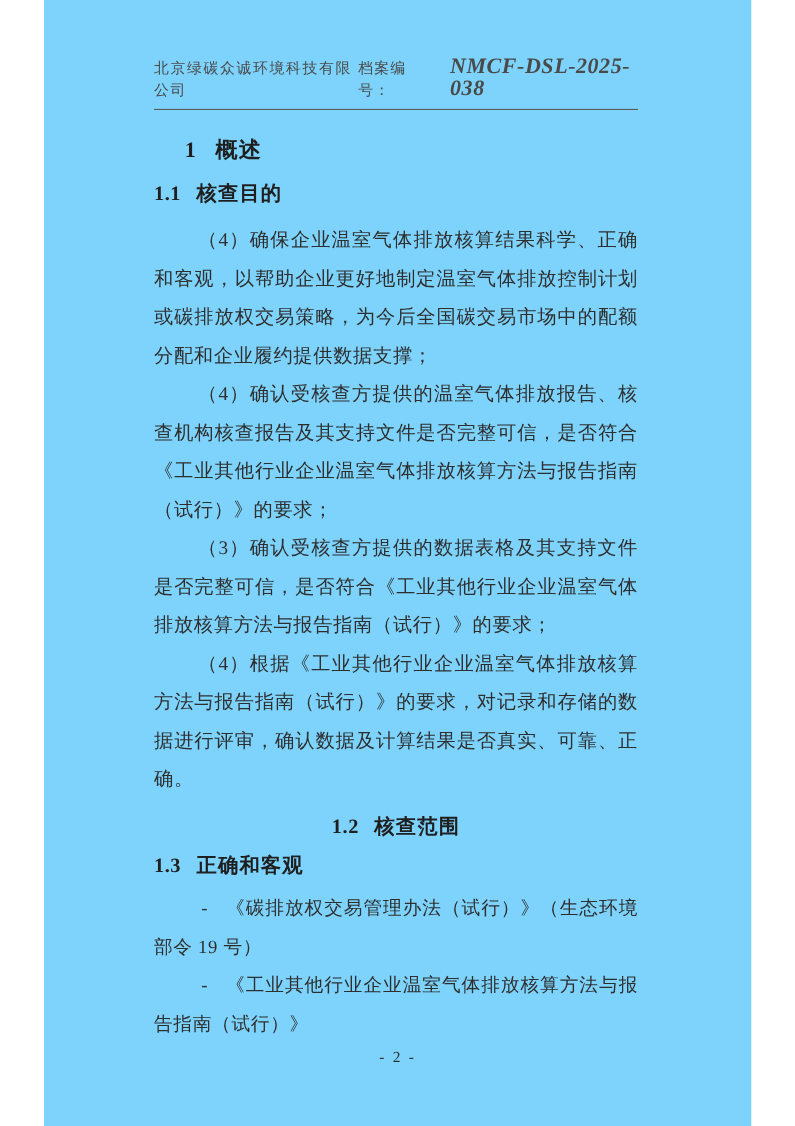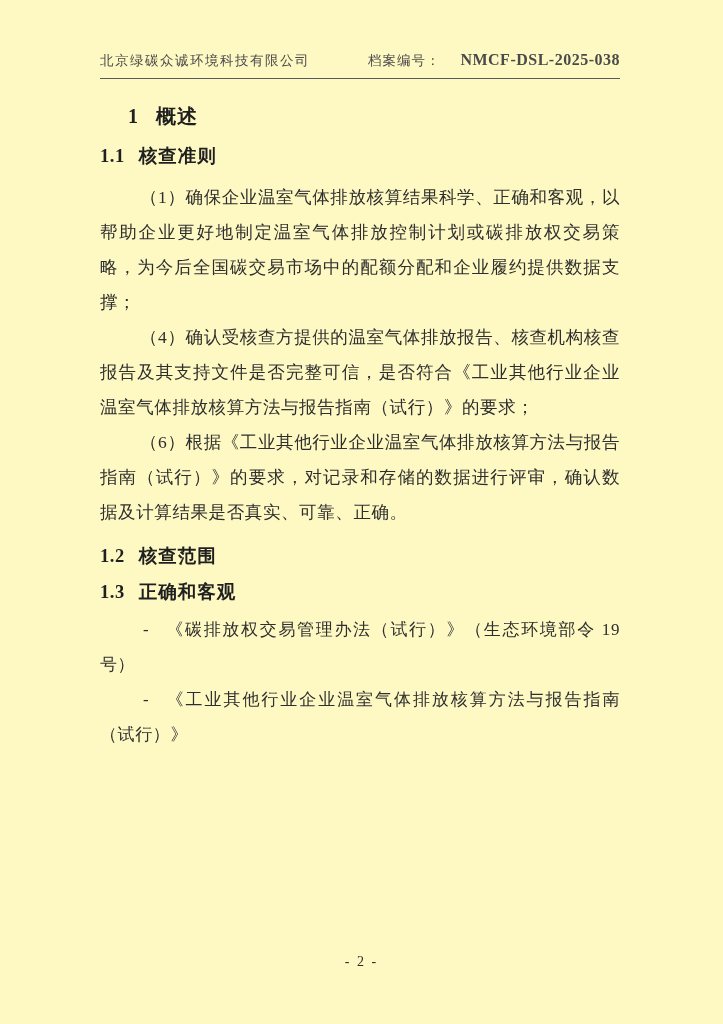--- a/index.html
+++ b/index.html
@@ -2,24 +2,24 @@
 <html lang="zh"><head>
 <meta charset="utf-8">
 <style>
   html, body {
     margin: 0;
     padding: 0;
     background: #ffffff;
   }
   .page {
     position: relative;
-    width: 723px;
+    width: 643px;
     height: 1024px;
     margin: 0 auto;
-    background: #fef9c3;
+    background: #7dd3fc;
     box-sizing: border-box;
     padding: 0 103px 0 100px;
     overflow: hidden;
     font-family: "Liberation Serif", "DejaVu Serif", serif;
     color: #2e2e2e;
   }
   
   .doc-header {
     padding-top: 50px;
   }
@@ -39,22 +39,23 @@
   .archive {
     display: flex;
     align-items: baseline;
   }
   .archive-label {
     letter-spacing: 1px;
     margin-right: 20px;
   }
   .archive-number {
     font-weight: 600;
-    font-size: 16px;
+    font-size: 20px;
     letter-spacing: 0.5px;
+    font-style: italic;
   }
   
   .h1 {
     margin-top: 25px;
     font-size: 20px;
     line-height: 24px;
     font-weight: bold;
     color: #1f1f1f;
     letter-spacing: 1px;
     margin-left: 28px;
@@ -62,21 +63,21 @@
   .h1 .h-num { margin-right: 18px; letter-spacing: 0; }
   .h2 {
     font-size: 18.5px;
     line-height: 24px;
     font-weight: bold;
     color: #1f1f1f;
     letter-spacing: 1px;
   }
   .h2 .h-num { margin-right: 14px; letter-spacing: 0.5px; }
   .h2-11 { margin-top: 16px; }
-  .h2-12 { margin-top: 14px; }
+  .h2-12 { margin-top: 14px; text-align: center; }
   .h2-13 { margin-top: 12px; }
   
   .para-group { margin-top: 12px; }
   .para {
     margin: 0;
     font-size: 17.5px;
     line-height: 35px;
     text-align: justify;
     text-justify: inter-ideograph;
     letter-spacing: 0.6px;
@@ -123,27 +124,28 @@
         <span class="archive-number">NMCF-DSL-2025-038</span>
       </span>
     </div>
   </div>
 
   <div class="h1">
     <span class="h-num">1</span><span>概述</span>
   </div>
 
   <div class="h2 h2-11">
-    <span class="h-num">1.1</span><span>核查准则</span>
+    <span class="h-num">1.1</span><span>核查目的</span>
   </div>
 
   <div class="para-group">
-    <p class="para">（1）确保企业温室气体排放核算结果科学、正确和客观，以帮助企业更好地制定温室气体排放控制计划或碳排放权交易策略，为今后全国碳交易市场中的配额分配和企业履约提供数据支撑；</p>
+    <p class="para">（4）确保企业温室气体排放核算结果科学、正确和客观，以帮助企业更好地制定温室气体排放控制计划或碳排放权交易策略，为今后全国碳交易市场中的配额分配和企业履约提供数据支撑；</p>
     <p class="para">（4）确认受核查方提供的温室气体排放报告、核查机构核查报告及其支持文件是否完整可信，是否符合《工业其他行业企业温室气体排放核算方法与报告指南（试行）》的要求；</p>
-    <p class="para">（6）根据《工业其他行业企业温室气体排放核算方法与报告指南（试行）》的要求，对记录和存储的数据进行评审，确认数据及计算结果是否真实、可靠、正确。</p>
+    <p class="para">（3）确认受核查方提供的数据表格及其支持文件是否完整可信，是否符合《工业其他行业企业温室气体排放核算方法与报告指南（试行）》的要求；</p>
+    <p class="para">（4）根据《工业其他行业企业温室气体排放核算方法与报告指南（试行）》的要求，对记录和存储的数据进行评审，确认数据及计算结果是否真实、可靠、正确。</p>
   </div>
 
   <div class="h2 h2-12">
     <span class="h-num">1.2</span><span>核查范围</span>
   </div>
 
 
   <div class="h2 h2-13">
     <span class="h-num">1.3</span><span>正确和客观</span>
   </div>

